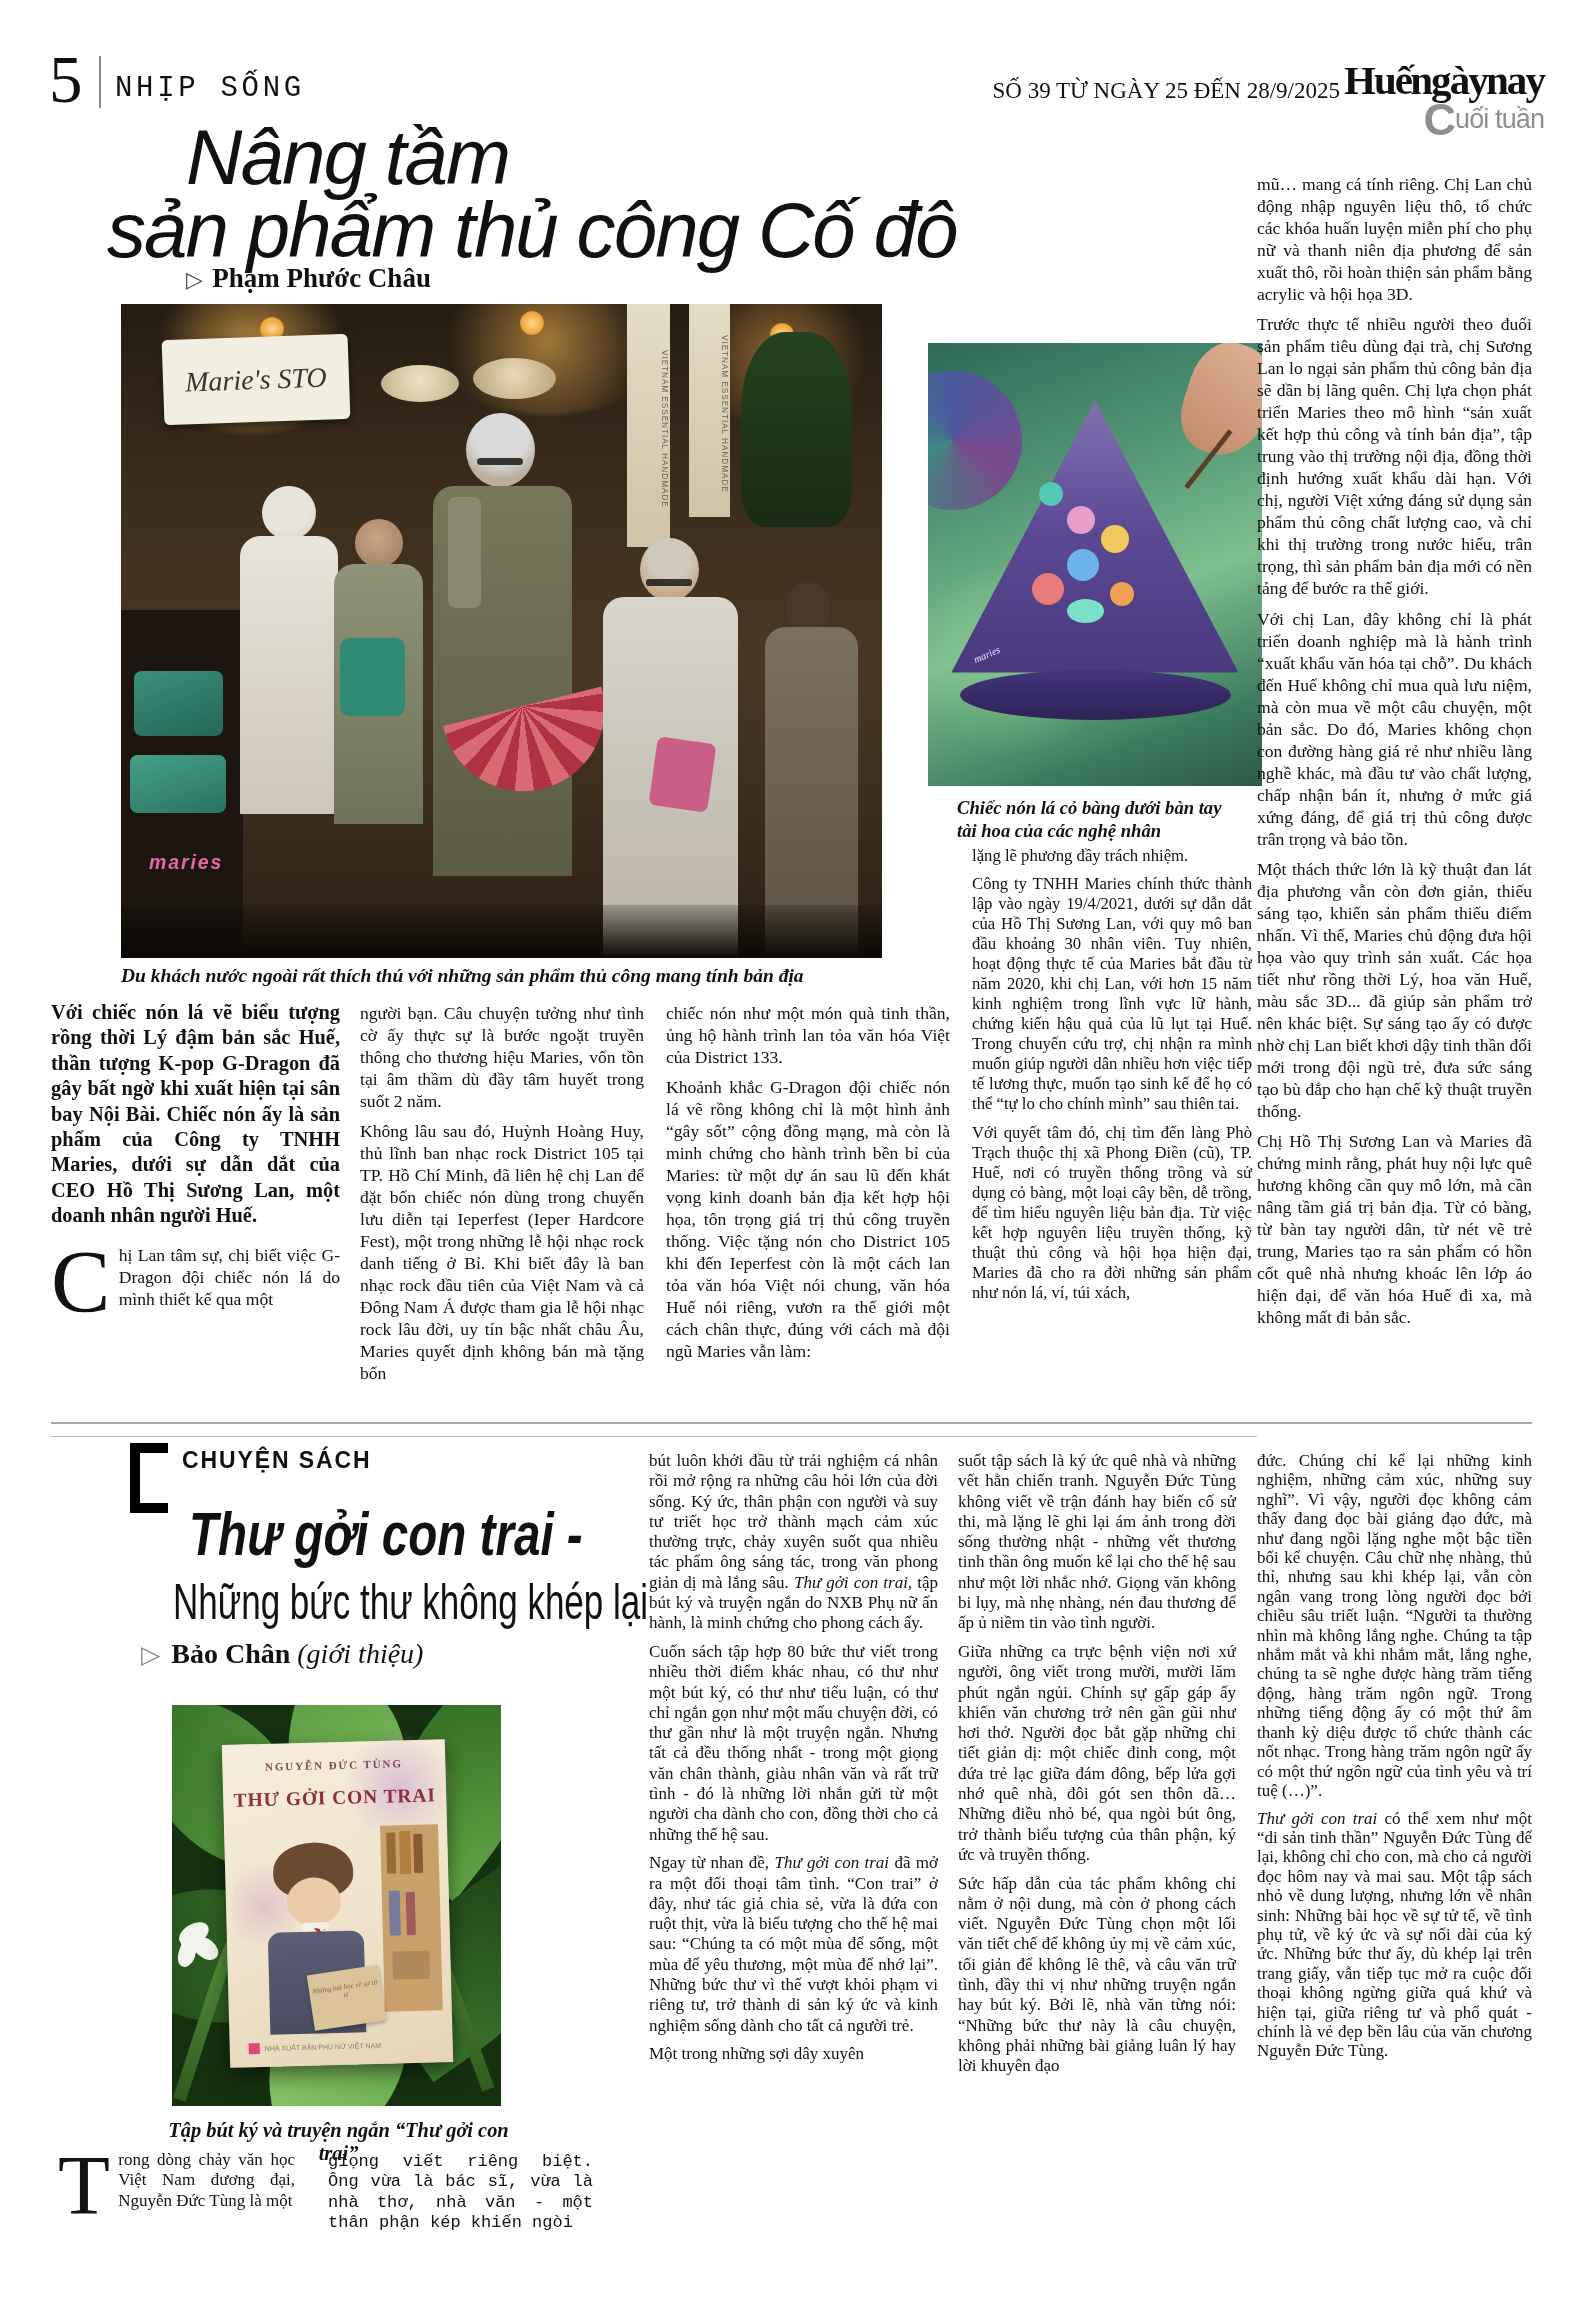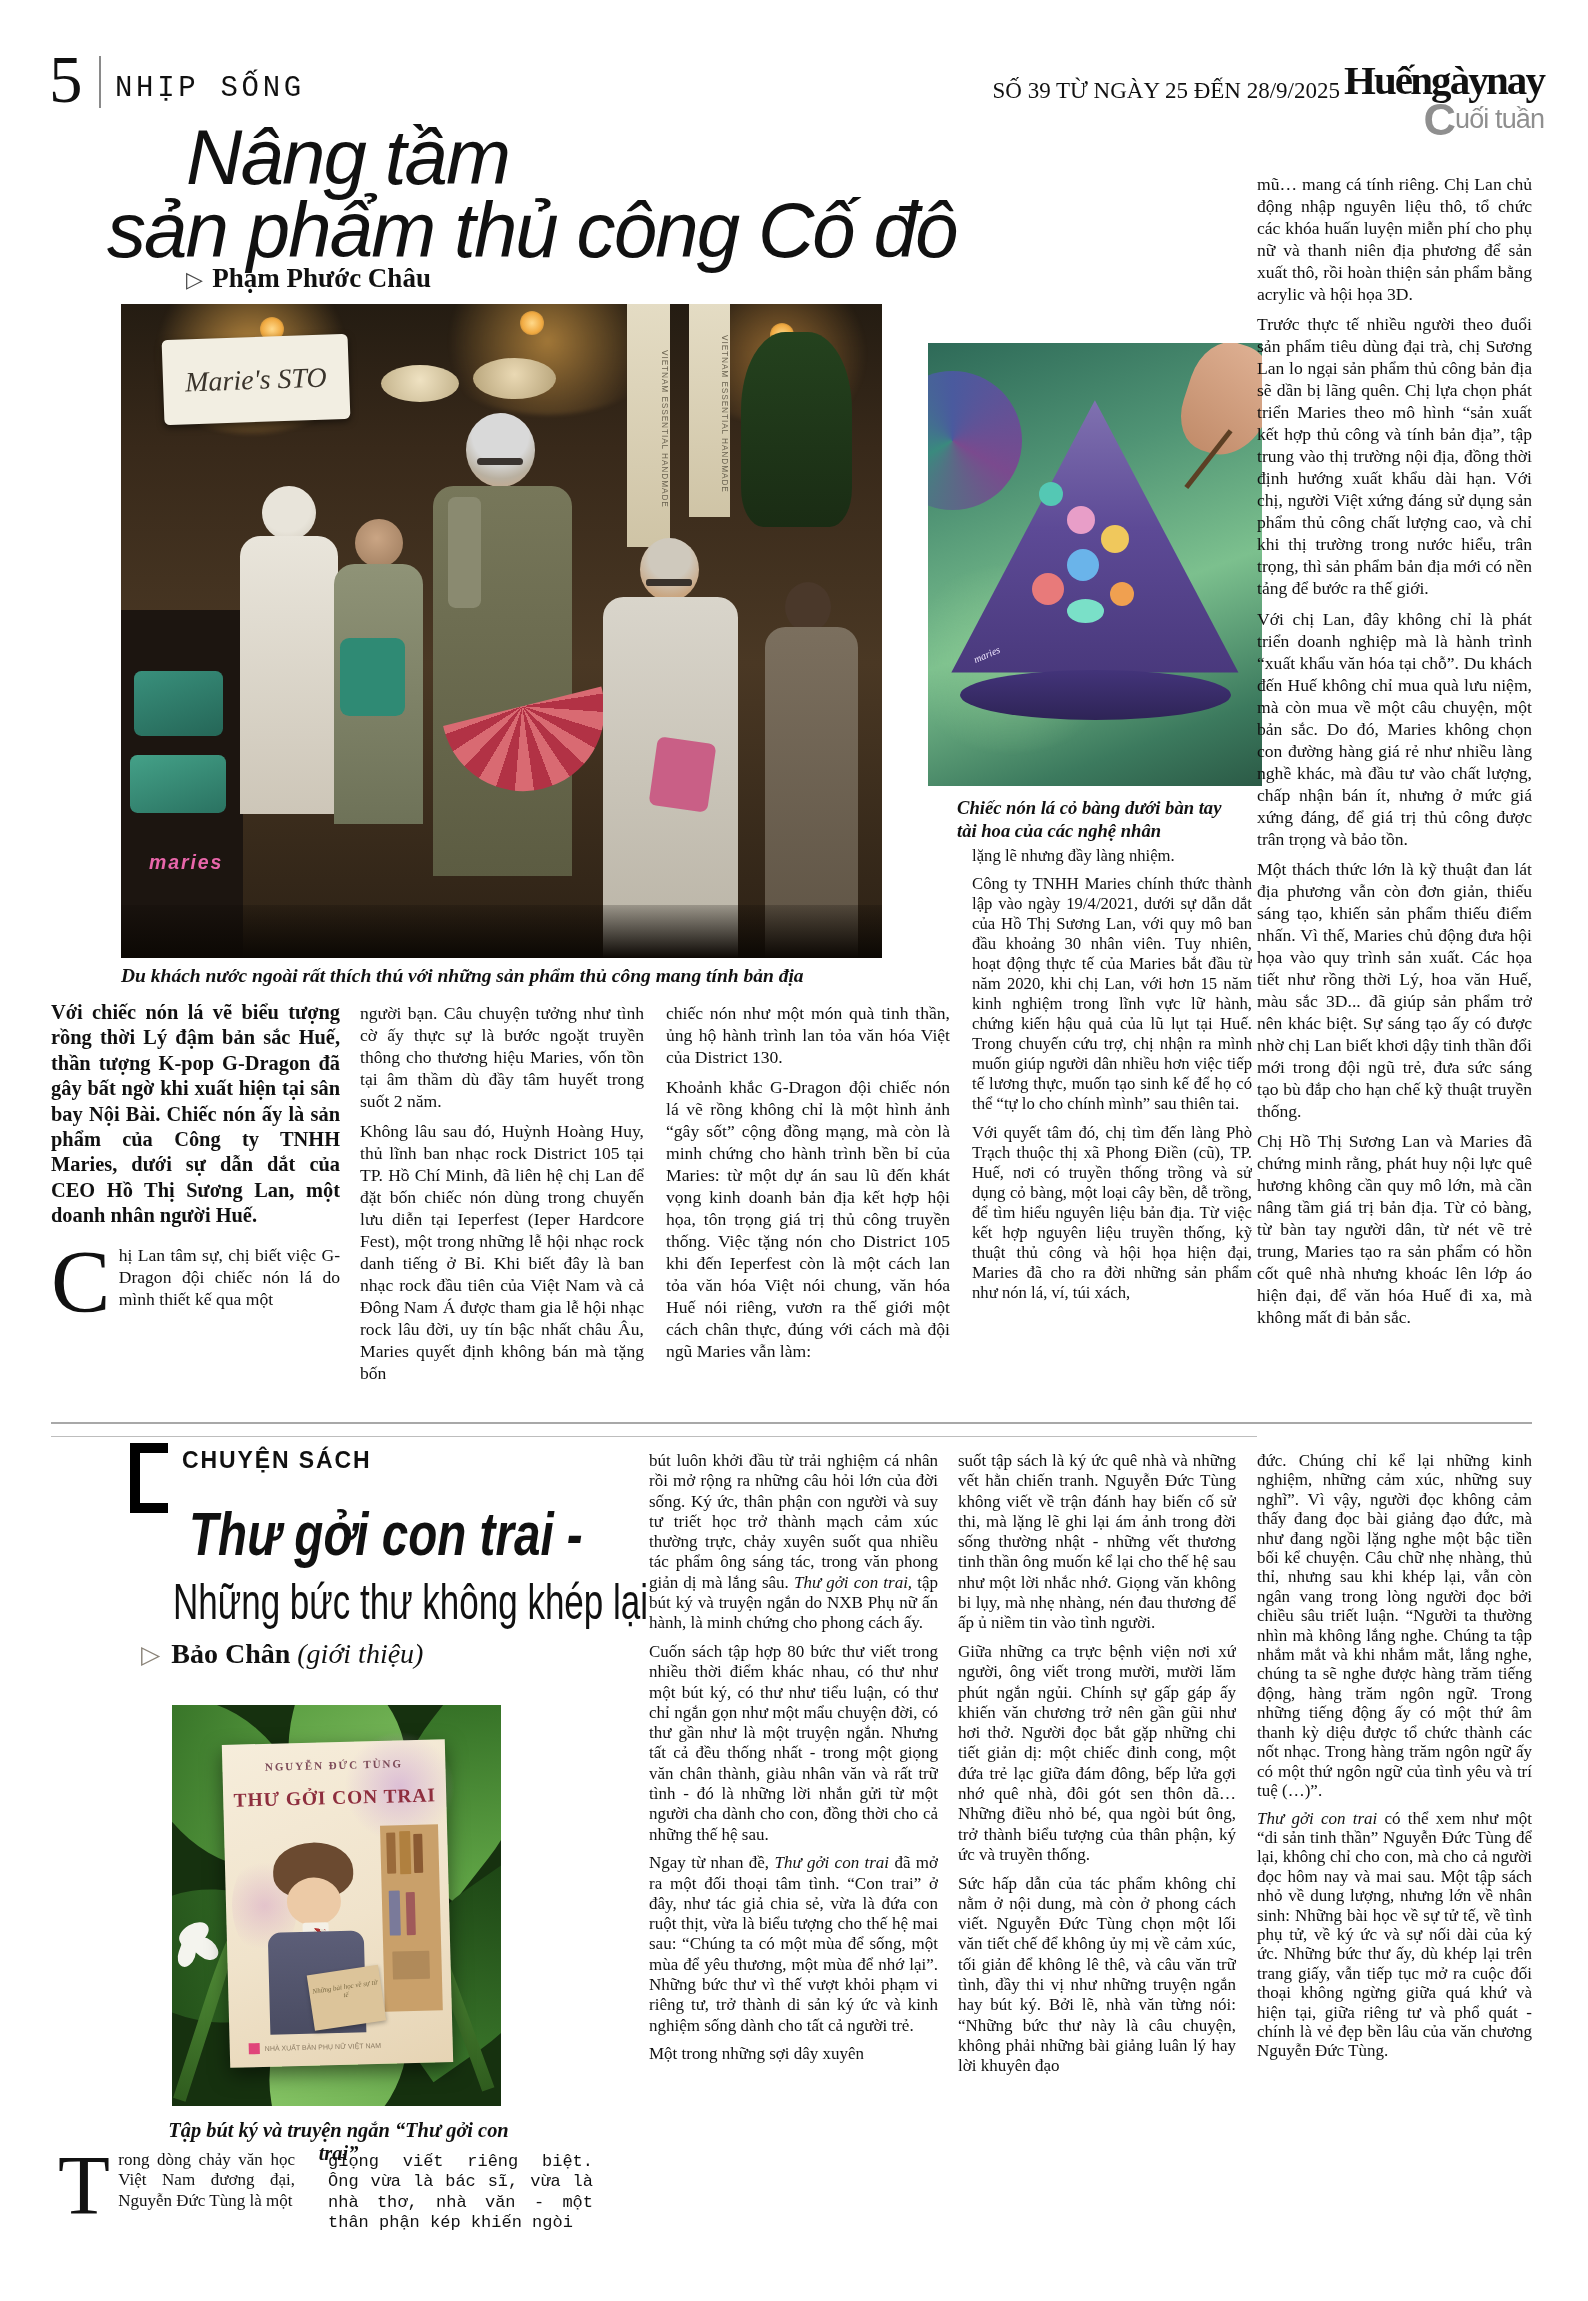--- a/index.html
+++ b/index.html
@@ -168,26 +168,26 @@
       <p><span class="dropcap">C</span><span>hị Lan tâm sự, chị biết việc G-Dragon đội chiếc nón lá do mình thiết kế qua một</span></p>
     </div>
   </div>
 
   <div class="abs bodycol sz-a" style="left:360px;top:1002px;width:284px;height:423px;">
     <p>người bạn. Câu chuyện tưởng như tình cờ ấy thực sự là bước ngoặt truyền thông cho thương hiệu Maries, vốn tồn tại âm thầm dù đầy tâm huyết trong suốt 2 năm.</p>
     <p>Không lâu sau đó, Huỳnh Hoàng Huy, thủ lĩnh ban nhạc rock District 105 tại TP. Hồ Chí Minh, đã liên hệ chị Lan để đặt bốn chiếc nón dùng trong chuyến lưu diễn tại Ieperfest (Ieper Hardcore Fest), một trong những lễ hội nhạc rock danh tiếng ở Bỉ. Khi biết đây là ban nhạc rock đầu tiên của Việt Nam và cả Đông Nam Á được tham gia lễ hội nhạc rock lâu đời, uy tín bậc nhất châu Âu, Maries quyết định không bán mà tặng bốn</p>
   </div>
 
   <div class="abs bodycol sz-a" style="left:666px;top:1002px;width:284px;height:423px;">
-    <p>chiếc nón như một món quà tinh thần, ủng hộ hành trình lan tỏa văn hóa Việt của District 130.</p>
+    <p>chiếc nón như một món quà tinh thần, ủng hộ hành trình lan tỏa văn hóa Việt của District 133.</p>
     <p>Khoảnh khắc G-Dragon đội chiếc nón lá vẽ rồng không chỉ là một hình ảnh “gây sốt” cộng đồng mạng, mà còn là minh chứng cho hành trình bền bỉ của Maries: từ một dự án sau lũ đến khát vọng kinh doanh bản địa kết hợp hội họa, tôn trọng giá trị thủ công truyền thống. Việc tặng nón cho District 105 khi đến Ieperfest còn là một cách lan tỏa văn hóa Việt nói chung, văn hóa Huế nói riêng, vươn ra thế giới một cách chân thực, đúng với cách mà đội ngũ Maries vẫn làm:</p>
   </div>
 
   <div class="abs bodycol sz-b" style="left:972px;top:846px;width:280px;height:577px;">
-    <p>lặng lẽ nhưng đầy làng nhiệm.</p>
+    <p>lặng lẽ phương đầy trách nhiệm.</p>
     <p>Công ty TNHH Maries chính thức thành lập vào ngày 19/4/2021, dưới sự dẫn dắt của Hồ Thị Sương Lan, với quy mô ban đầu khoảng 30 nhân viên. Tuy nhiên, hoạt động thực tế của Maries bắt đầu từ năm 2020, khi chị Lan, với hơn 15 năm kinh nghiệm trong lĩnh vực lữ hành, chứng kiến hậu quả của lũ lụt tại Huế. Trong chuyến cứu trợ, chị nhận ra mình muốn giúp người dân nhiều hơn việc tiếp tế lương thực, muốn tạo sinh kế để họ có thể “tự lo cho chính mình” sau thiên tai.</p>
     <p>Với quyết tâm đó, chị tìm đến làng Phò Trạch thuộc thị xã Phong Điền (cũ), TP. Huế, nơi có truyền thống trồng và sử dụng cỏ bàng, một loại cây bền, dễ trồng, để tìm hiểu nguyên liệu bản địa. Từ việc kết hợp nguyên liệu truyền thống, kỹ thuật thủ công và hội họa hiện đại, Maries đã cho ra đời những sản phẩm như nón lá, ví, túi xách,</p>
   </div>
 
   <div class="abs bodycol sz-a" style="left:1257px;top:173px;width:275px;height:1248px;">
     <p>mũ… mang cá tính riêng. Chị Lan chủ động nhập nguyên liệu thô, tổ chức các khóa huấn luyện miễn phí cho phụ nữ và thanh niên địa phương để sản xuất thô, rồi hoàn thiện sản phẩm bằng acrylic và hội họa 3D.</p>
     <p>Trước thực tế nhiều người theo đuổi sản phẩm tiêu dùng đại trà, chị Sương Lan lo ngại sản phẩm thủ công bản địa sẽ dần bị lãng quên. Chị lựa chọn phát triển Maries theo mô hình “sản xuất kết hợp thủ công và tính bản địa”, tập trung vào thị trường nội địa, đồng thời định hướng xuất khẩu dài hạn. Với chị, người Việt xứng đáng sử dụng sản phẩm thủ công chất lượng cao, và chỉ khi thị trường trong nước hiểu, trân trọng, thì sản phẩm bản địa mới có nền tảng để bước ra thế giới.</p>
     <p>Với chị Lan, đây không chỉ là phát triển doanh nghiệp mà là hành trình “xuất khẩu văn hóa tại chỗ”. Du khách đến Huế không chỉ mua quà lưu niệm, mà còn mua về một câu chuyện, một bản sắc. Do đó, Maries không chọn con đường hàng giá rẻ như nhiều làng nghề khác, mà đầu tư vào chất lượng, chấp nhận bán ít, nhưng ở mức giá xứng đáng, để giá trị thủ công được trân trọng và bảo tồn.</p>
     <p>Một thách thức lớn là kỹ thuật đan lát địa phương vẫn còn đơn giản, thiếu sáng tạo, khiến sản phẩm thiếu điểm nhấn. Vì thế, Maries chủ động đưa hội họa vào quy trình sản xuất. Các họa tiết như rồng thời Lý, hoa văn Huế, màu sắc 3D... đã giúp sản phẩm trở nên khác biệt. Sự sáng tạo ấy có được nhờ chị Lan biết khơi dậy tinh thần đổi mới trong đội ngũ trẻ, đưa sức sáng tạo bù đắp cho hạn chế kỹ thuật truyền thống.</p>
     <p>Chị Hồ Thị Sương Lan và Maries đã chứng minh rằng, phát huy nội lực quê hương không cần quy mô lớn, mà cần nâng tầm giá trị bản địa. Từ cỏ bàng, từ bàn tay người dân, từ nét vẽ trẻ trung, Maries tạo ra sản phẩm có hồn cốt quê nhà nhưng khoác lên lớp áo hiện đại, để văn hóa Huế đi xa, mà không mất đi bản sắc.</p>

